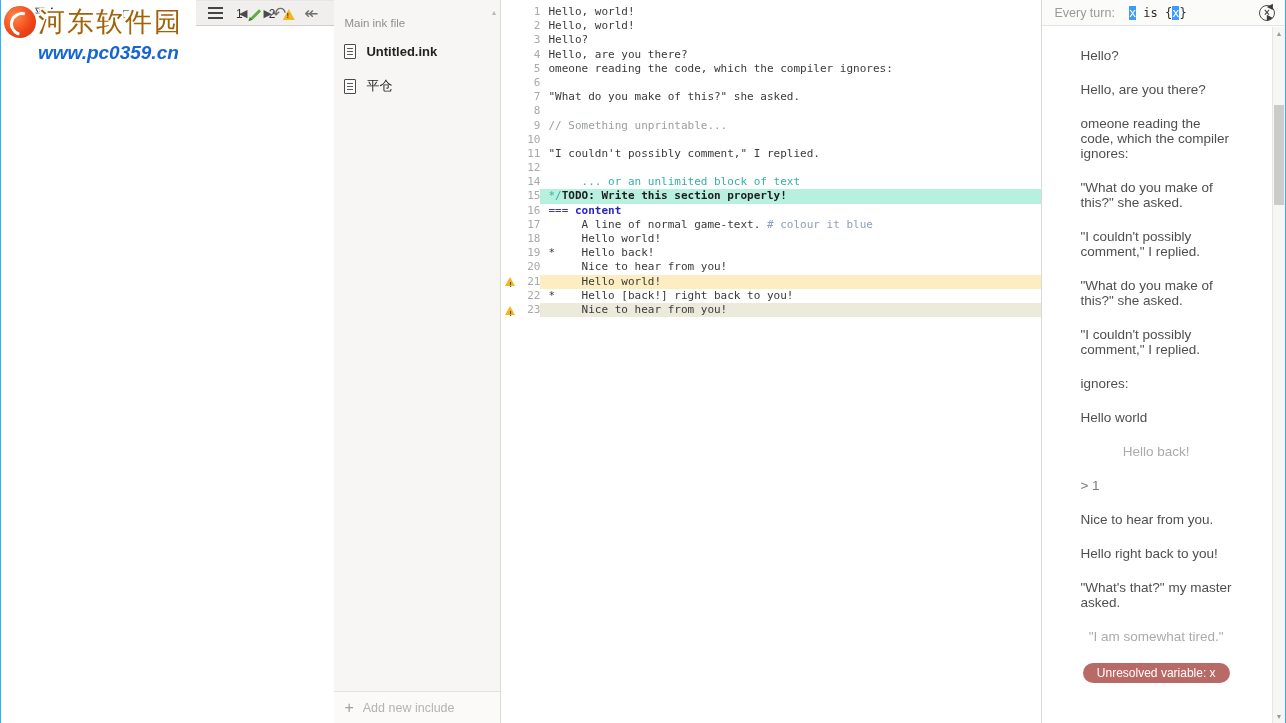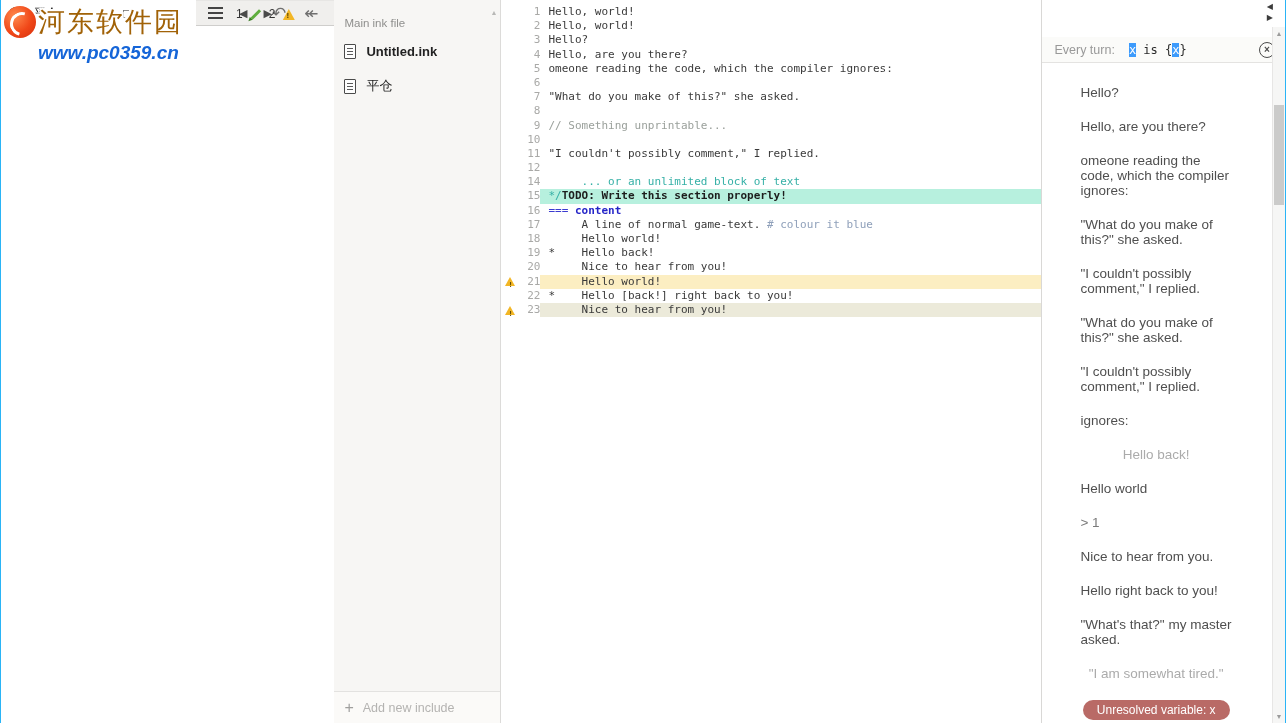--- a/index.html
+++ b/index.html
@@ -80,21 +80,21 @@
   .tok-blockcomment { color:#35b0a6; }
   .tok-todo { color:#1d1d1d; font-weight:bold; }
   .tok-knot { color:#3b3bd0; }
   .tok-knotname { color:#2525c8; font-weight:bold; }
   .tok-tag { color:#8fa0ba; }
 
   
   .player { flex:1; background:#fff; border-left:1px solid #d9d8d6; display:flex; flex-direction:column;
             position:relative; min-width:0; }
   .player-top { height:26px; background:#fbfbf9; border-bottom:1px solid #e4e3e1; display:flex;
-                align-items:center; padding:0 10px 0 12px; flex:0 0 auto;margin-top:37px; }
+                align-items:center; padding:0 10px 0 12px; flex:0 0 auto; }
   .every-turn { color:#999; font-size:12.5px; margin-right:14px; }
   .expr { font-family:"DejaVu Sans Mono", monospace; font-size:12px; color:#2a2a2a; }
   .expr .sel { background:#3d9bfc; color:#fff; }
   .clear-btn { margin-left:auto; width:16px; height:16px; border:1.6px solid #4b4b4b; border-radius:50%;
                color:#4b4b4b; font-size:10px; line-height:1; display:flex; align-items:center;
                justify-content:center; font-weight:bold; }
   .story { flex:1; overflow:hidden; padding:22px 40px 0 38px; margin-right:13px; }
   .p { font-size:13.5px; margin-bottom:19px; }
   .p-normal { color:#4f4f4f; }
   .p-choice { color:#ababab; text-align:center; }
@@ -219,22 +219,22 @@
       </div>
       <div class="story" id="story">
           <div class="p p-normal">Hello?</div>
           <div class="p p-normal">Hello, are you there?</div>
           <div class="p p-normal">omeone reading the code, which the compiler ignores:</div>
           <div class="p p-normal">"What do you make of this?" she asked.</div>
           <div class="p p-normal">"I couldn't possibly comment," I replied.</div>
           <div class="p p-normal">"What do you make of this?" she asked.</div>
           <div class="p p-normal">"I couldn't possibly comment," I replied.</div>
           <div class="p p-normal">ignores:</div>
+          <div class="p p-normal">Hello world</div>
           <div class="p p-choice">Hello back!</div>
-          <div class="p p-normal">Hello world</div>
           <div class="p p-chosen">&gt; 1</div>
           <div class="p p-normal">Nice to hear from you.</div>
           <div class="p p-normal">Hello right back to you!</div>
           <div class="p p-normal">"What's that?" my master asked.</div>
           <div class="p p-choice">"I am somewhat tired."</div>
           <div class="p p-error"><span class="badge">Unresolved variable: x</span></div>
         </div>
       <div class="vscroll">
         <span class="vs-arrow up">▲</span>
         <div class="vs-thumb"></div>

